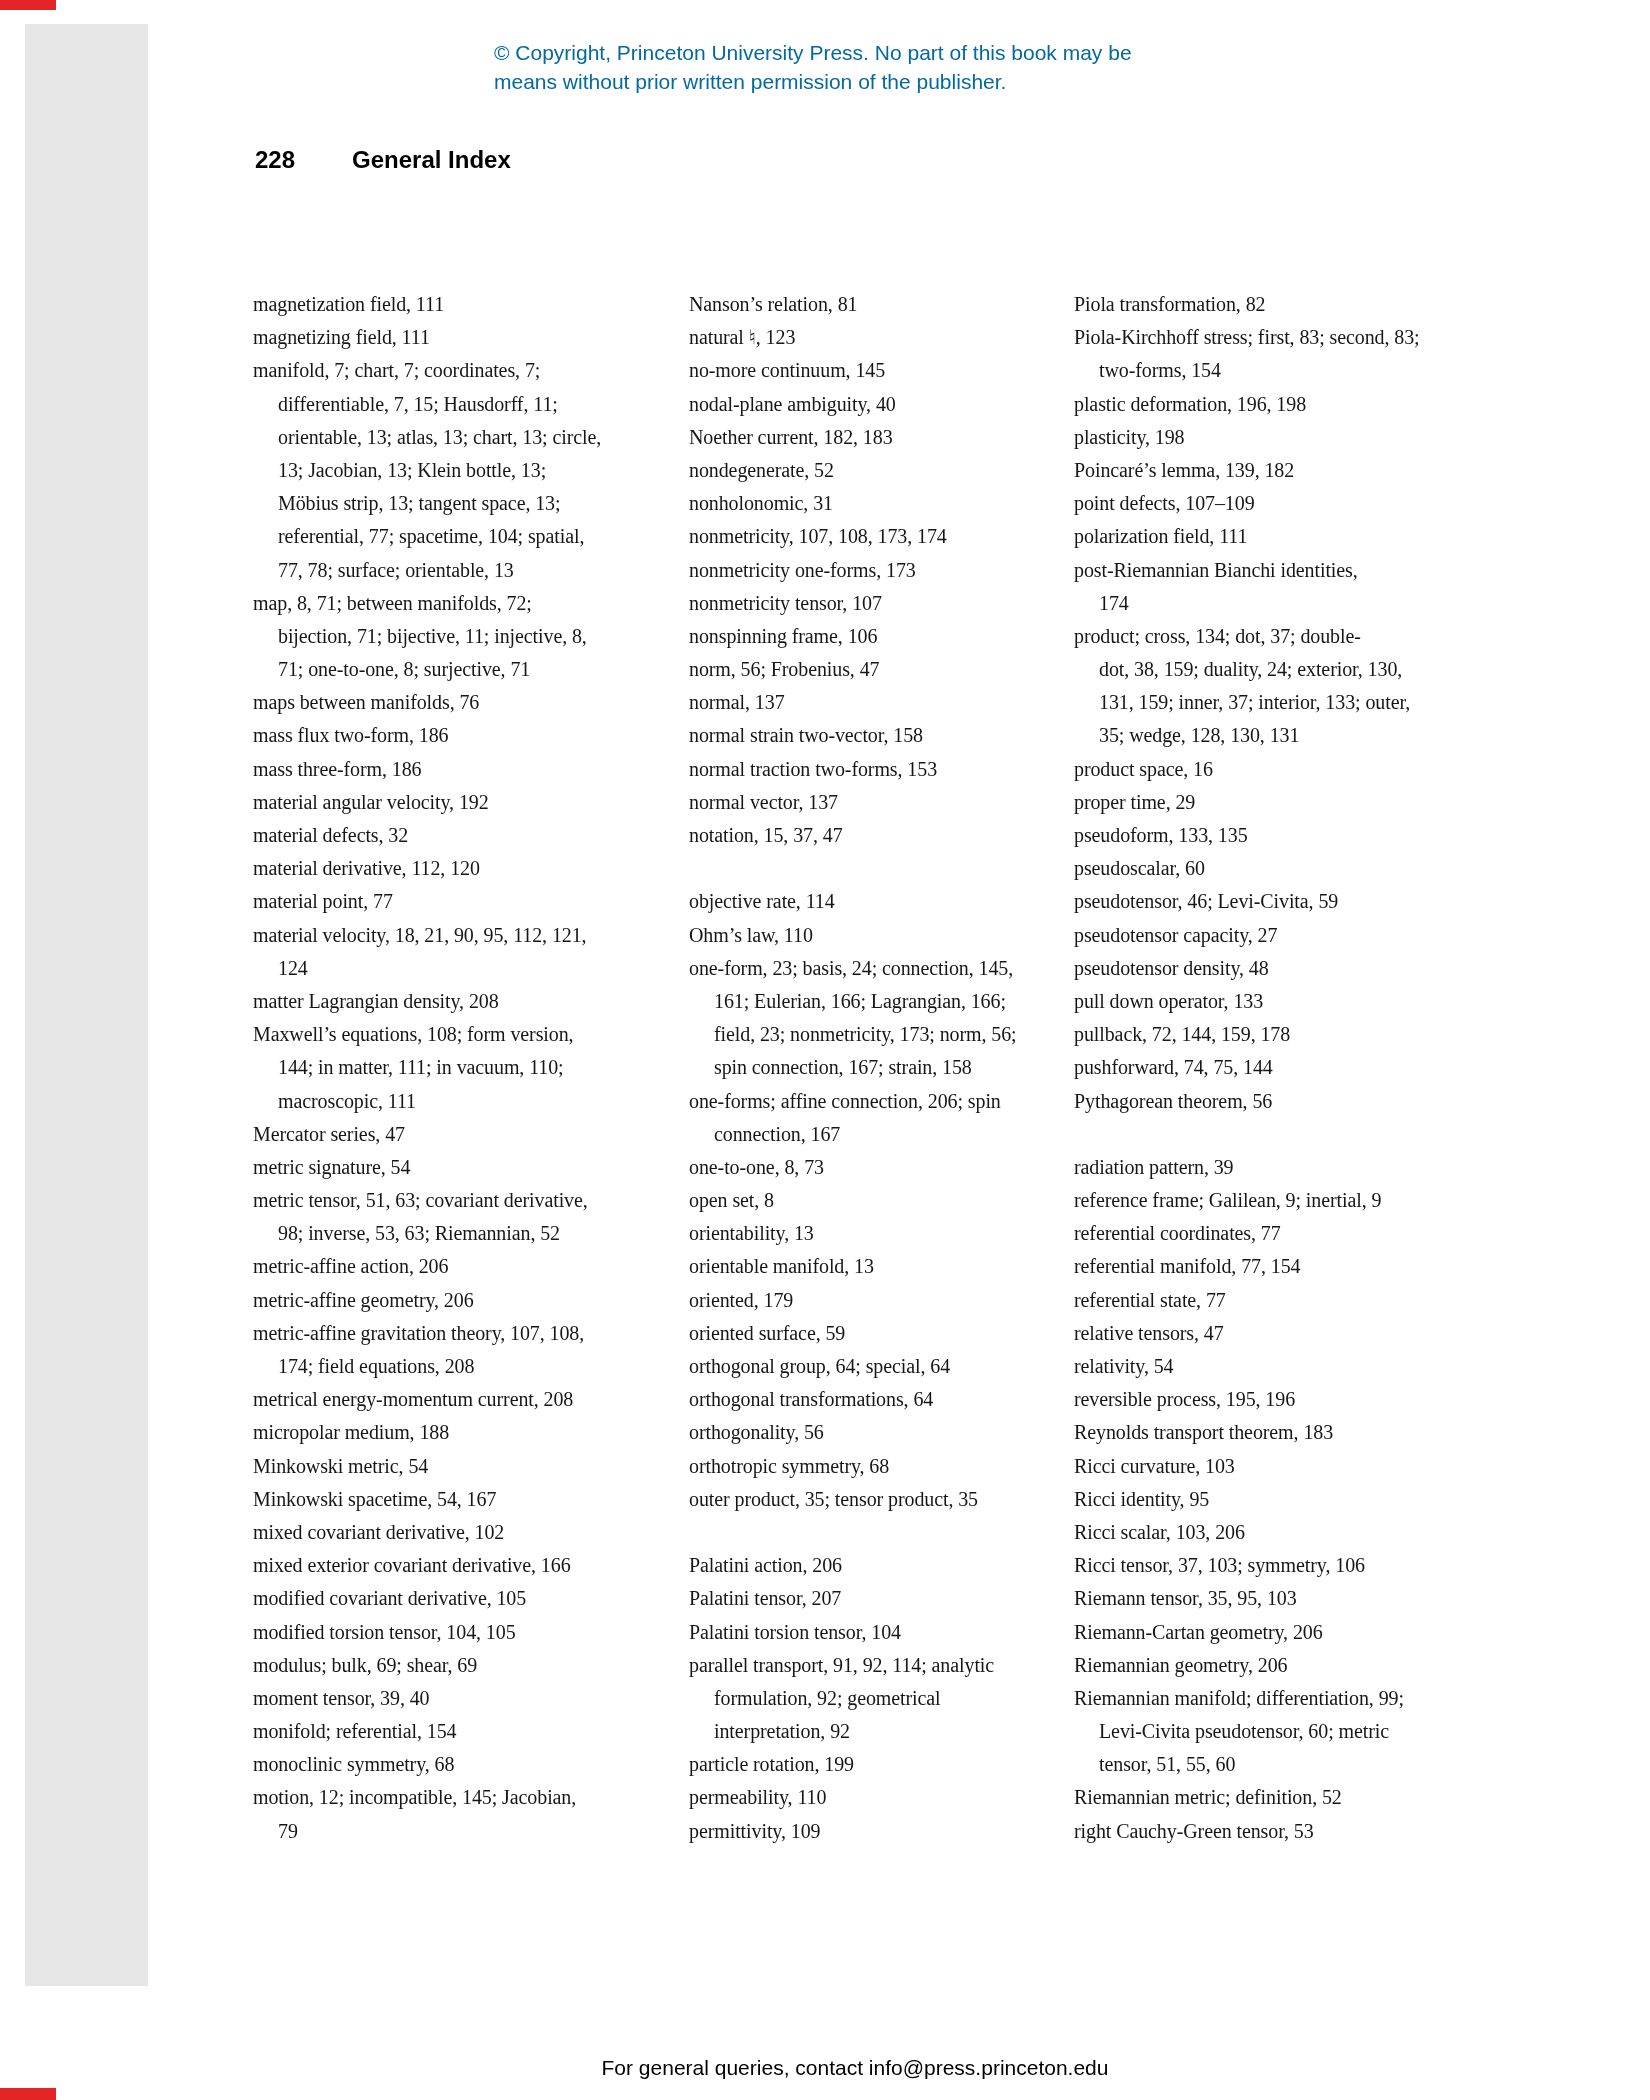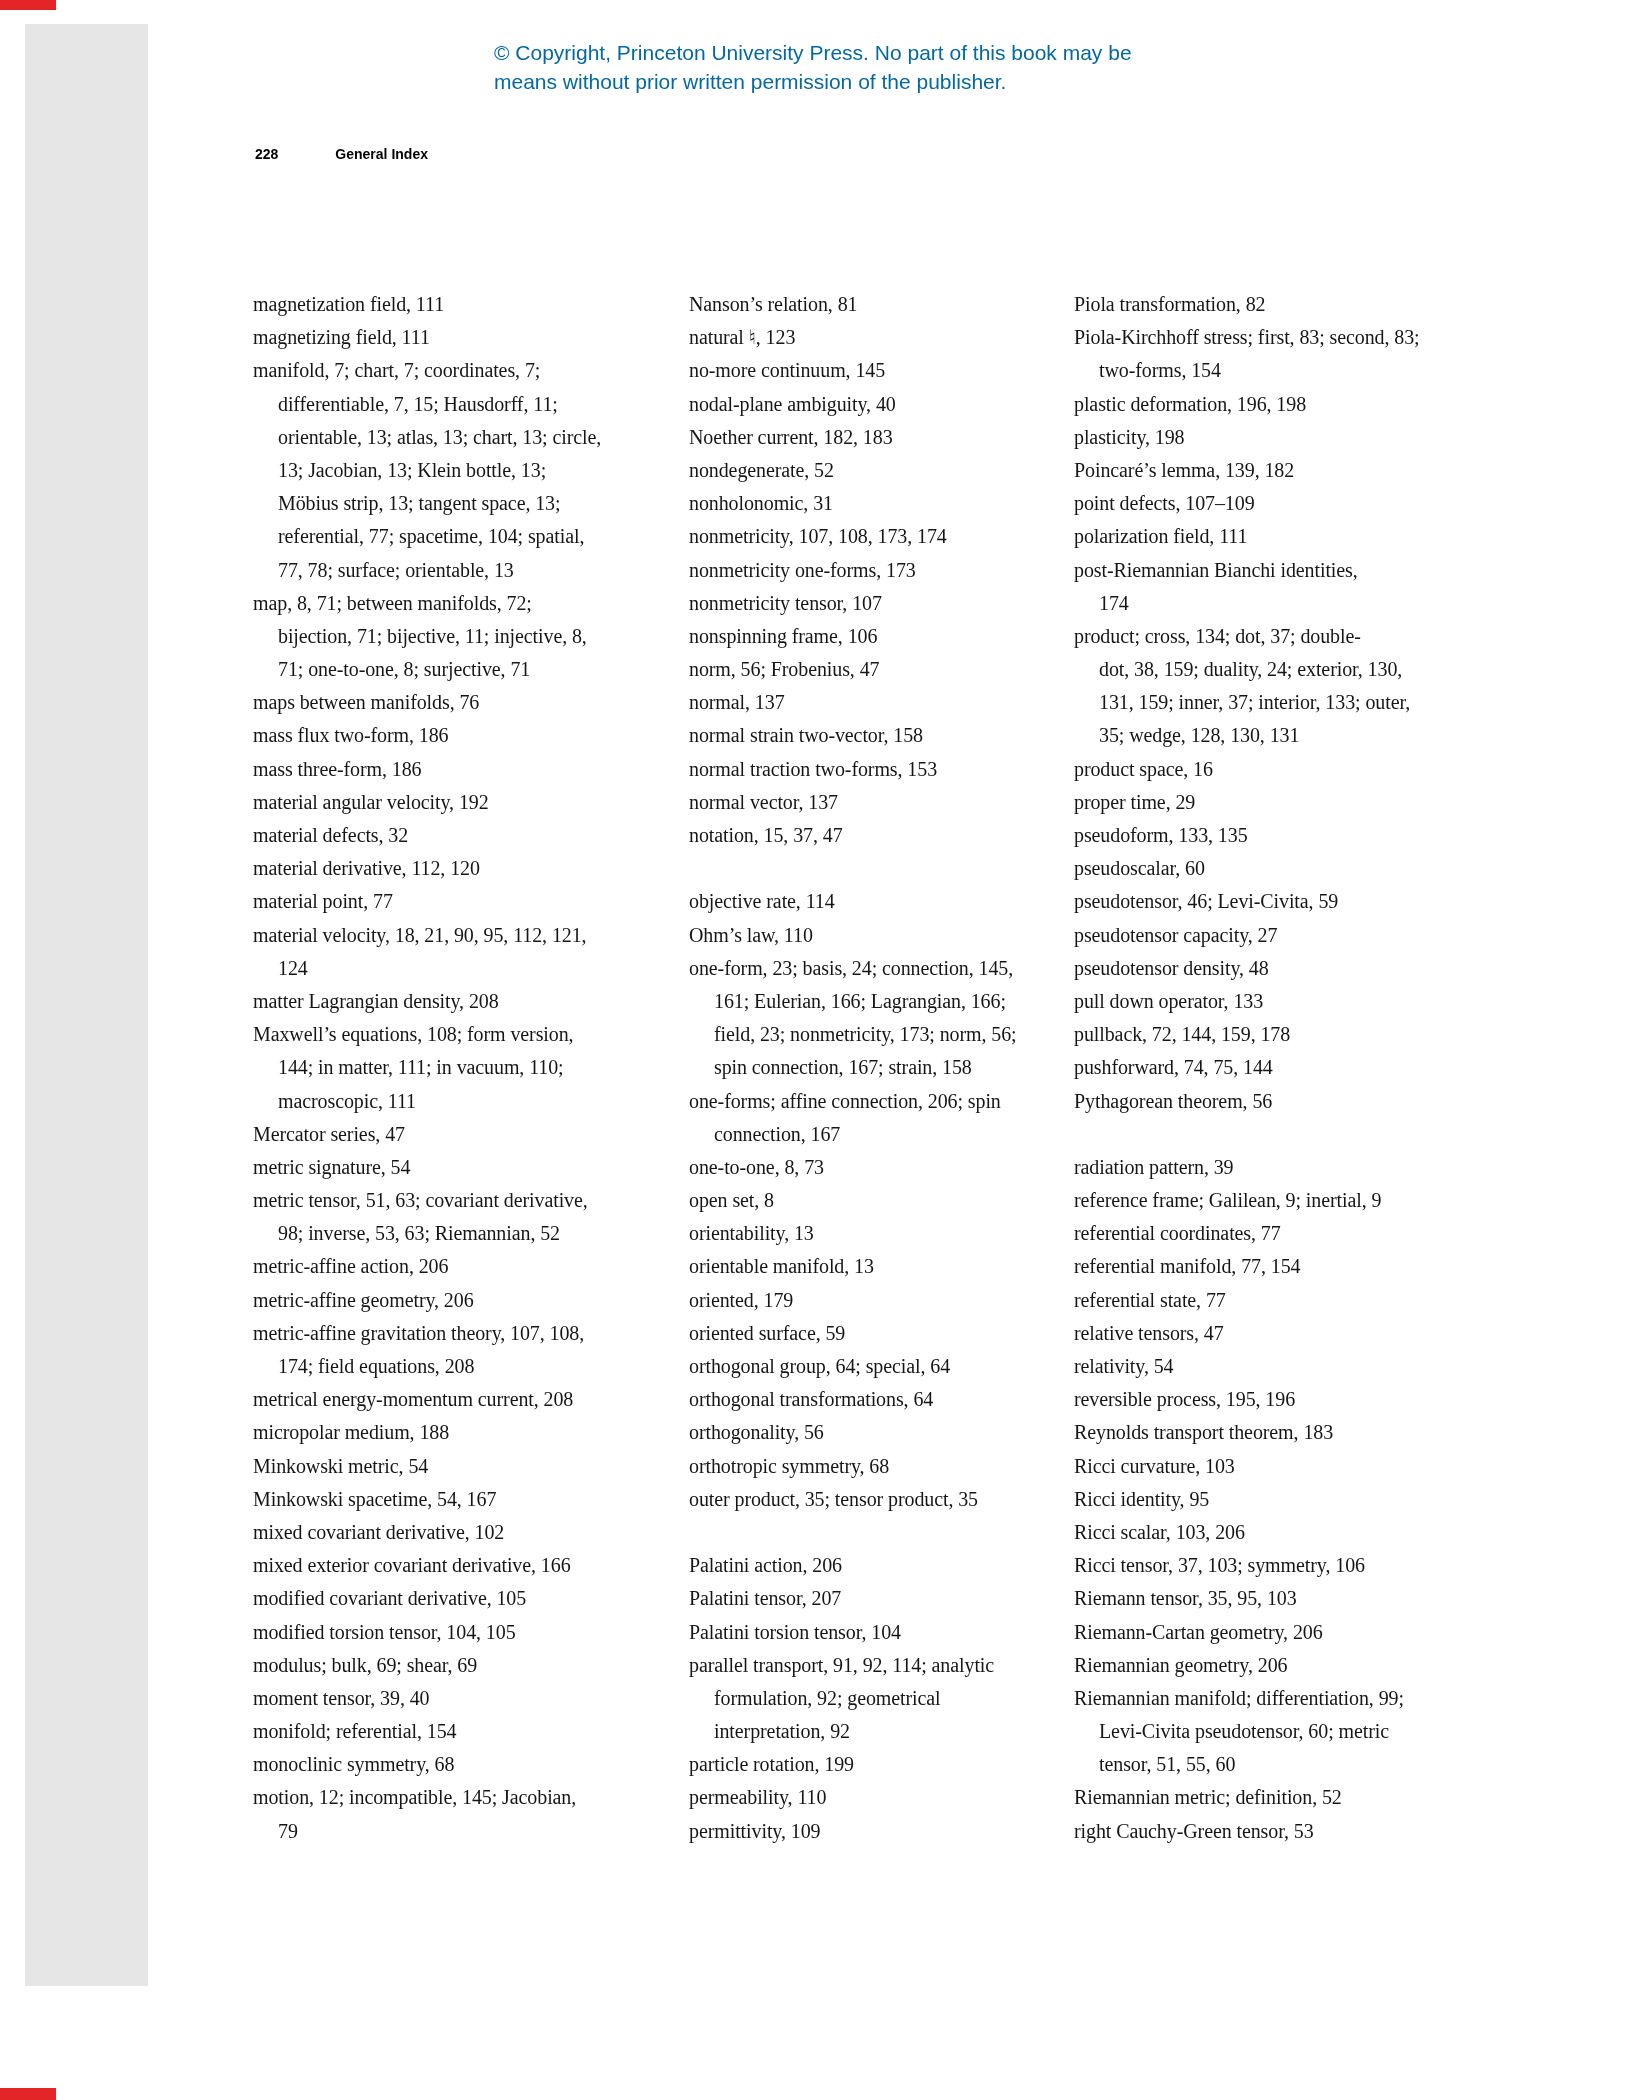--- a/index.html
+++ b/index.html
@@ -37,21 +37,21 @@
     line-height: 29px;
     color: #0369a1;
   }
   .page-header {
     position: absolute;
     left: 255px;
     top: 146px;
     display: flex;
     gap: 57px;
     font-family: "Liberation Sans", sans-serif;
-    font-size: 14px;
+    font-size: 24px;
     font-weight: bold;
     color: #000000;
     align-items: center;
   }
   .index-column {
     position: absolute;
     top: 288px;
     width: 410px;
   }
   #col-1 { left: 253px; }
@@ -236,14 +236,15 @@
       <div class="index-line">Riemann tensor, 35, 95, 103</div>
       <div class="index-line">Riemann-Cartan geometry, 206</div>
       <div class="index-line">Riemannian geometry, 206</div>
       <div class="index-line">Riemannian manifold; differentiation, 99;</div>
       <div class="index-line indent">Levi-Civita pseudotensor, 60; metric</div>
       <div class="index-line indent">tensor, 51, 55, 60</div>
       <div class="index-line">Riemannian metric; definition, 52</div>
       <div class="index-line">right Cauchy-Green tensor, 53</div>
     </div>
 
+  <div class="page-footer">For general queries, contact info@press.princeton.edu</div>
 
 </div>
 
 </body></html>

